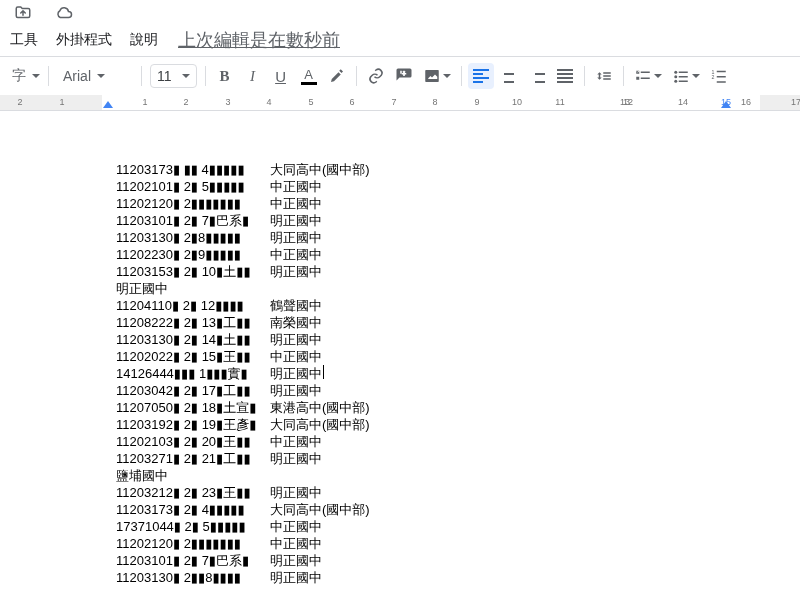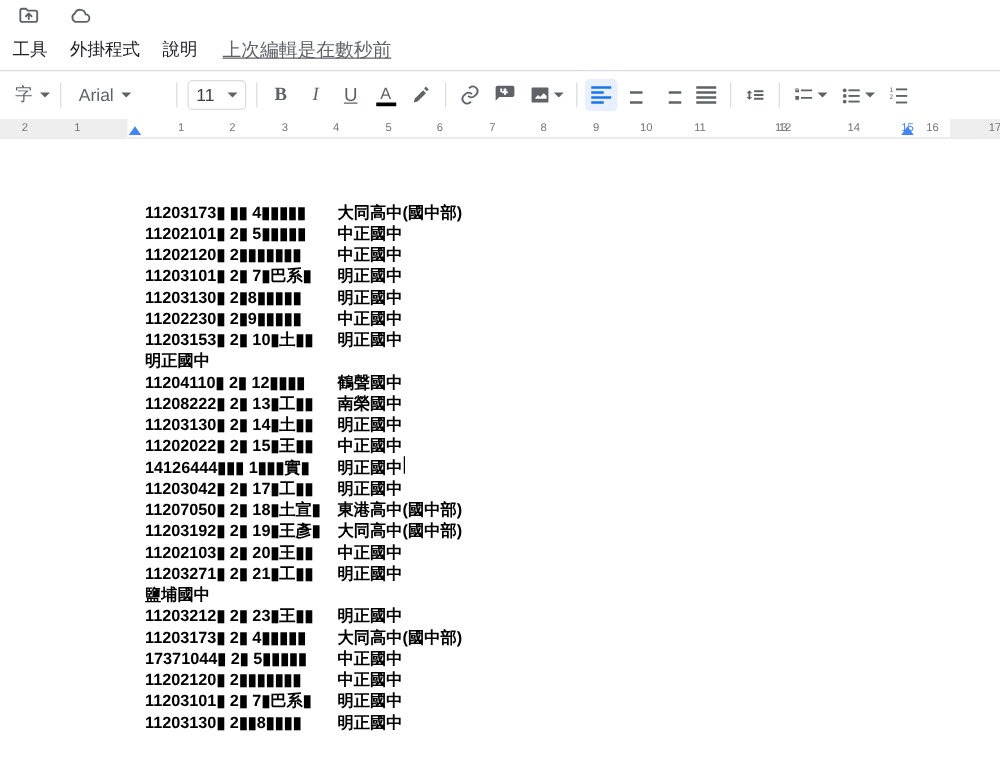--- a/index.html
+++ b/index.html
@@ -30,21 +30,21 @@
   }
   .menubar .menu-item {
     padding: 4px 8px;
     cursor: pointer;
     border-radius: 4px;
   }
   .last-edit {
     margin-left: 10px;
     color: #5f6368;
     text-decoration: underline;
-    font-size: 15px;
+    font-size: 18px;
     cursor: pointer;
   }
   .divider {
     height: 1px;
     background: #dadce0;
     margin-top: 2px;
   }
   .toolbar {
     height: 38px;
     display: flex;
@@ -155,21 +155,20 @@
   }
   .doc-body {
     padding: 0 10px 0 96px;
     font-size: 13px;
     line-height: 17px;
     color: #000;
   }
   .doc-line {
     white-space: nowrap;
     display: flex;
-    font-weight: bold;
   }
   .doc-line .col1 { display: inline-block; min-width: 154px; }
   .doc-line .col2 { display: inline-block; }
   .text-cursor {
     display: inline-block;
     width: 1px;
     height: 14px;
     background: #000;
     vertical-align: middle;
     margin-left: 1px;

